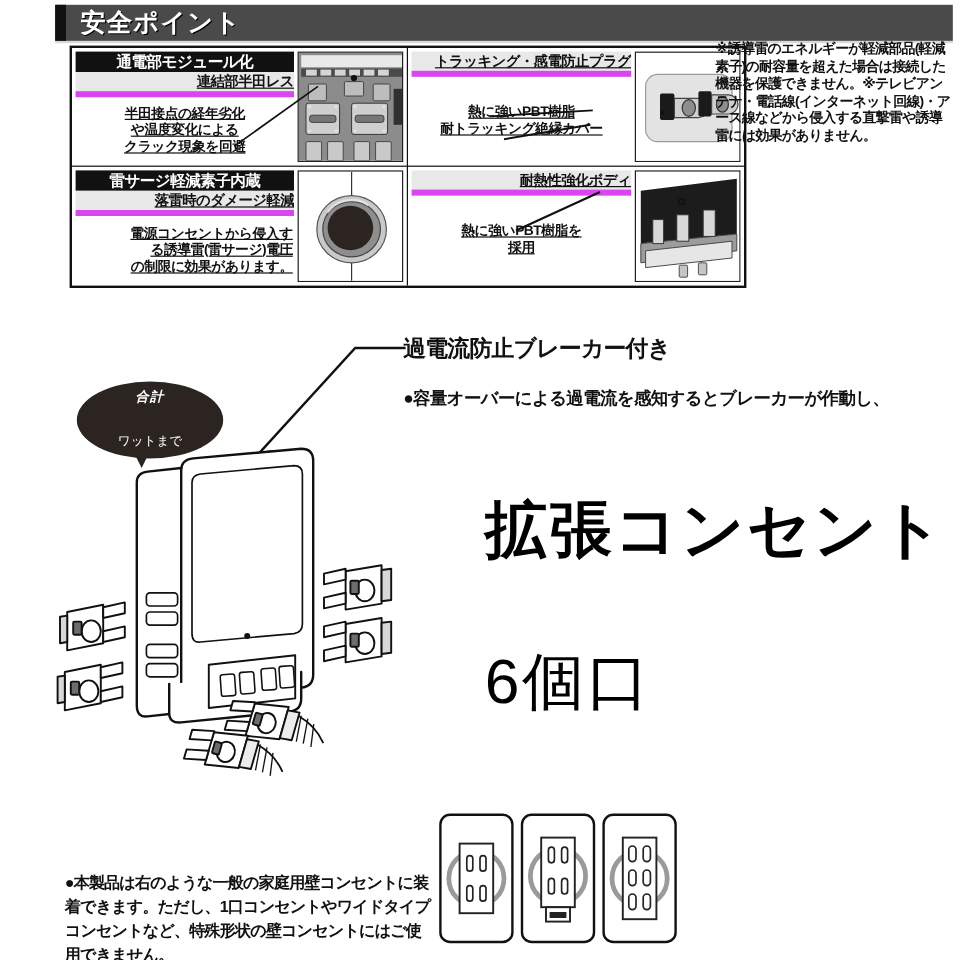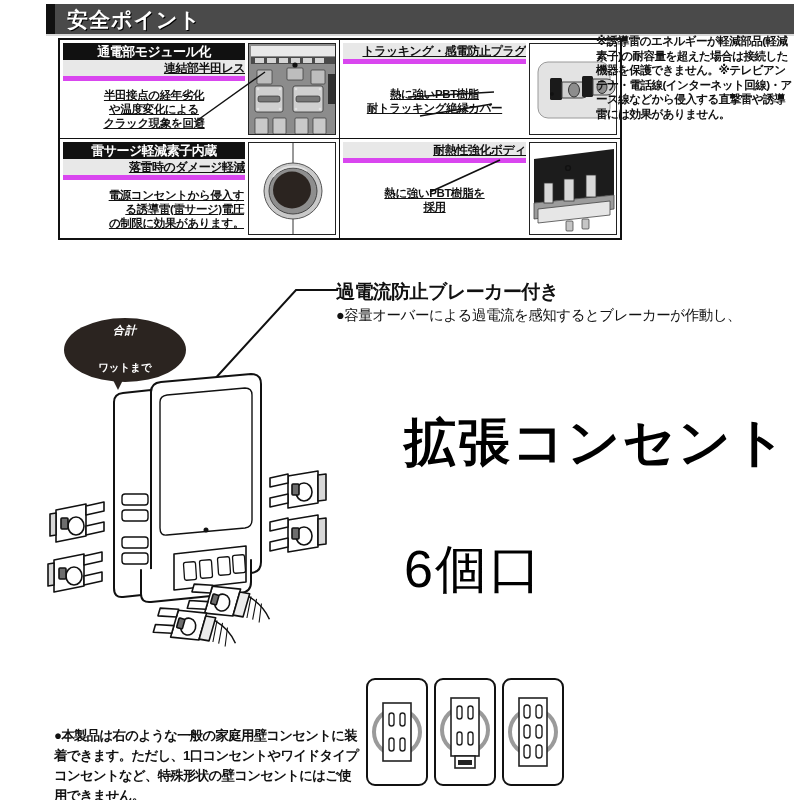--- a/index.html
+++ b/index.html
@@ -83,22 +83,22 @@
 
   
   .breaker{
     position:absolute;left:336px;top:280px;width:450px;
   }
   .breaker .bt{
     font-size:19px;font-weight:bold;letter-spacing:-0.6px;color:#111;
     line-height:23px;
   }
   .breaker .bd{
-    font-size:14.5px;font-weight:normal;letter-spacing:-0.5px;color:#111;
-    line-height:20px;margin-top:2px;
+    font-size:14.5px;font-weight:bold;letter-spacing:-0.5px;color:#111;
+    line-height:20px;margin-top:20px;
   }
   .breaker .bd .l2{margin-left:14px;display:block;}
 
   
   .big-title{
     position:absolute;left:404px;top:413px;width:390px;
     font-size:52px;font-weight:bold;letter-spacing:2px;color:#000;
     line-height:58px;white-space:nowrap;
   }
   .big-sub{
@@ -140,21 +140,21 @@
     position:absolute;left:0;top:5px;width:100%;text-align:center;
     color:#fff;font-size:11px;font-weight:bold;letter-spacing:1px;font-style:italic;
   }
   .badge .t2{
     position:absolute;left:0;top:12px;width:100%;text-align:center;
     color:#fff;font-size:34px;font-weight:bold;letter-spacing:-1px;
     line-height:38px;font-family:"Liberation Sans",sans-serif;
   }
   .badge .t3{
     position:absolute;left:0;top:43px;width:100%;text-align:center;
-    color:#fff;font-size:10.5px;font-weight:bold;letter-spacing:0px;
+    color:#fff;font-size:10.5px;font-weight:normal;letter-spacing:0px;
   }
 
   .device{position:absolute;left:34px;top:372px;width:300px;height:282px;}
   .svgfull{position:absolute;left:0;top:0;}
 </style>
 </head>
 <body>
 
 <div class="page">
 

